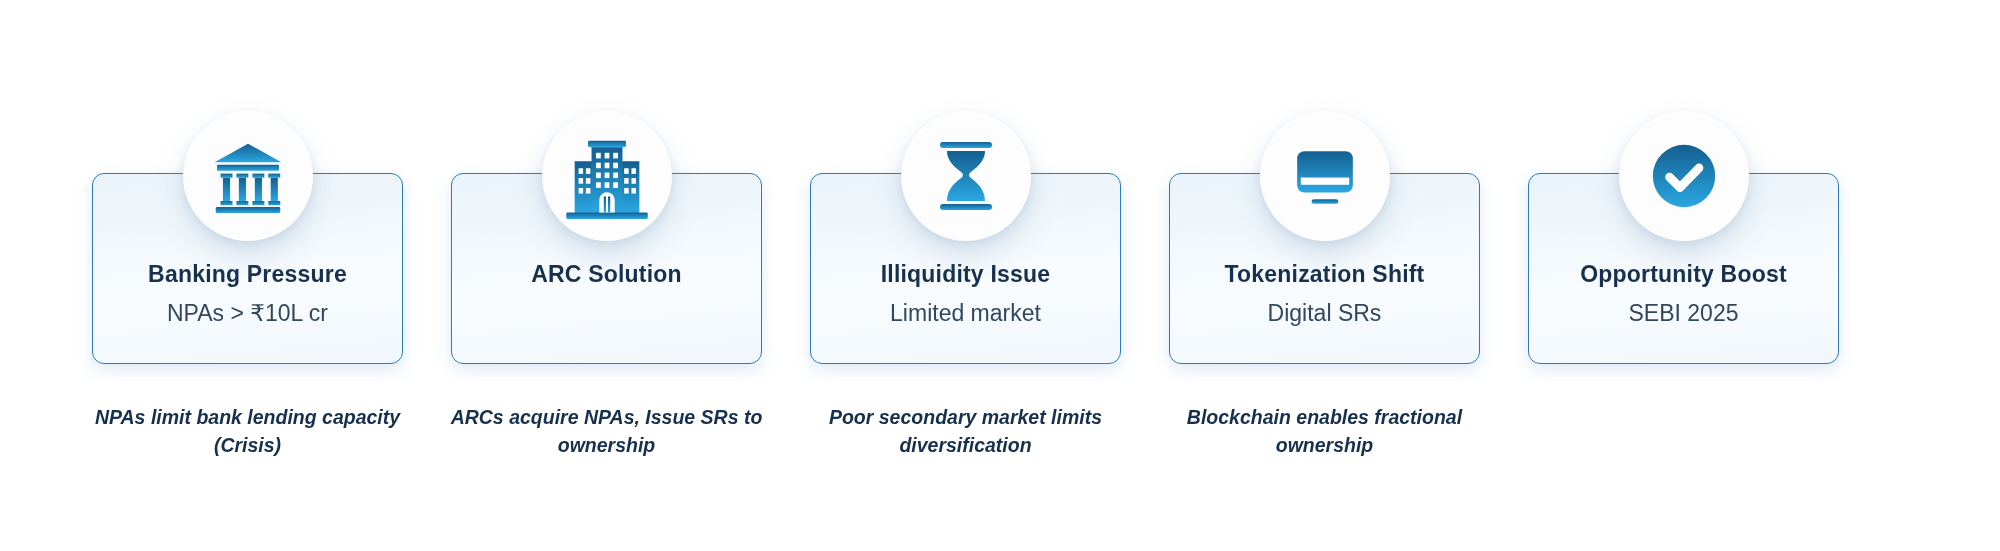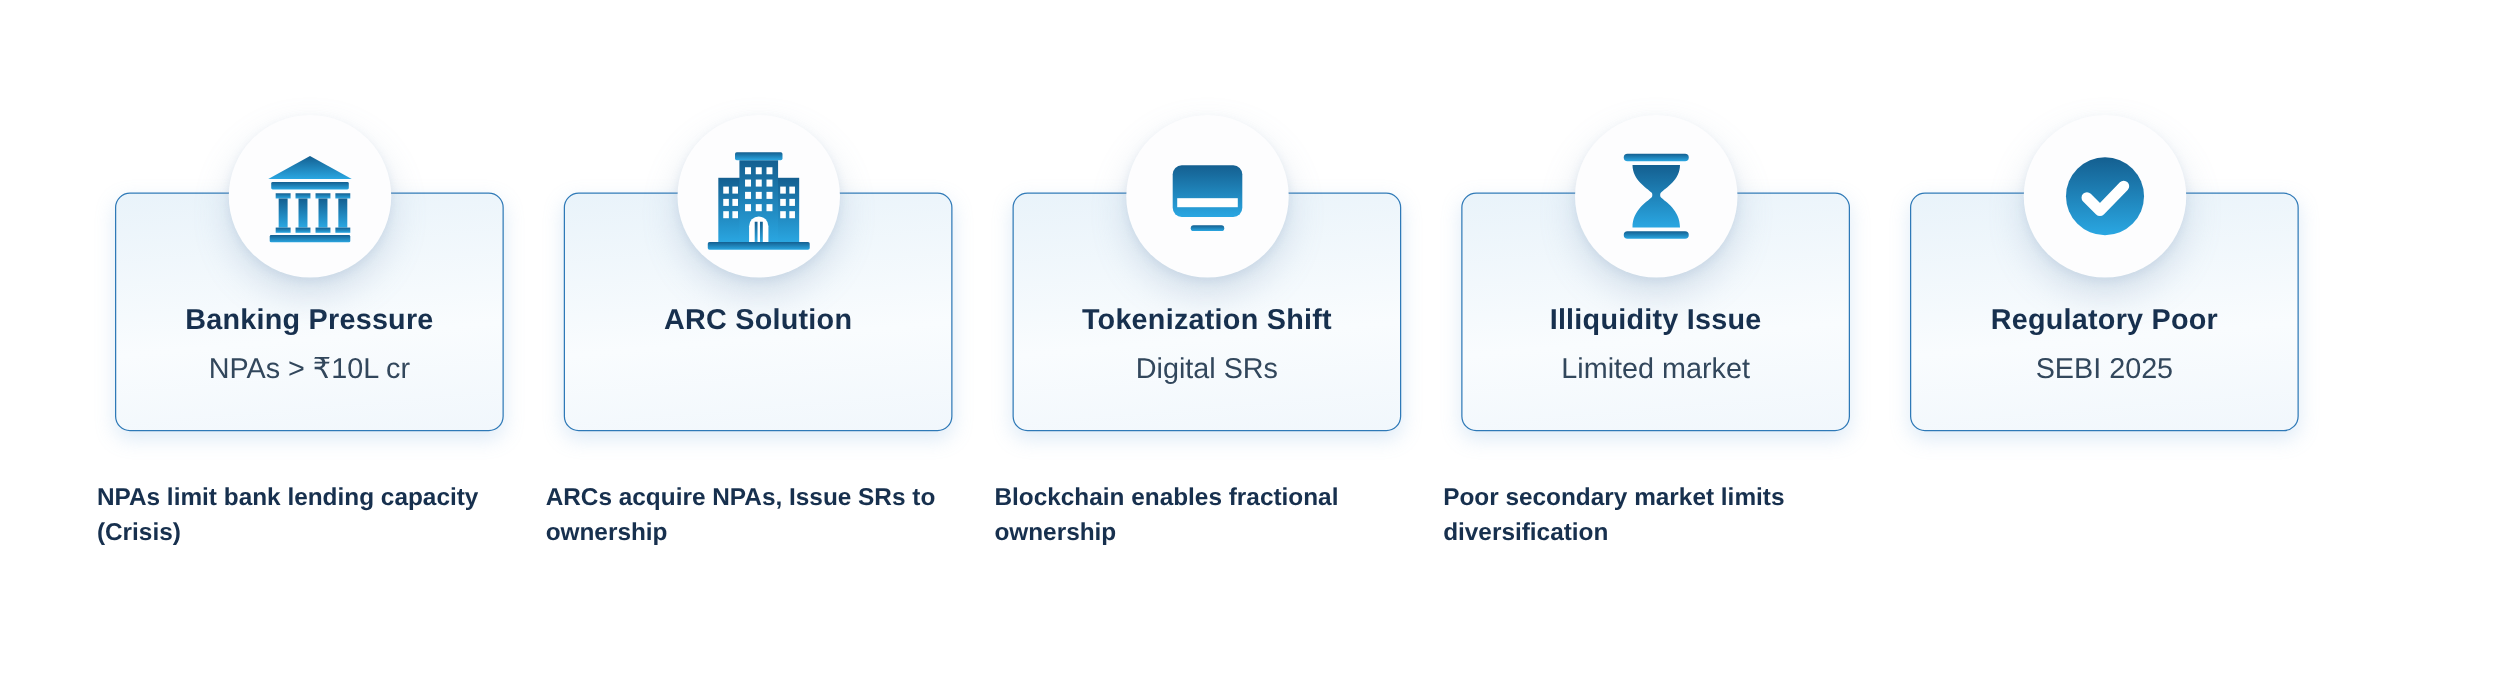--- a/index.html
+++ b/index.html
@@ -1,21 +1,21 @@
 <!DOCTYPE html>
 <html><head>
 <meta charset="utf-8">
 <style>
   html,body{margin:0;padding:0;background:#ffffff;}
   .canvas{
     position:relative;width:2000px;height:551px;background:#ffffff;overflow:hidden;
     font-family:"Liberation Sans","DejaVu Sans",sans-serif;
   }
   .row{
-    position:absolute;left:92px;top:92px;width:1747px;
+    position:absolute;left:92px;top:111px;width:1747px;
     display:flex;justify-content:space-between;
   }
   .col{
     width:311px;display:flex;flex-direction:column;align-items:center;
   }
   .icon-badge{
     width:130px;height:130px;border-radius:50%;
     background:#fdfdfe;
     box-shadow:0 14px 28px rgba(140,165,195,.30),0 3px 8px rgba(140,165,195,.18);
     display:flex;align-items:center;justify-content:center;
@@ -30,21 +30,21 @@
   }
   .card-title{
     font-size:23px;font-weight:bold;color:#17304e;line-height:28px;letter-spacing:.2px;
   }
   .card-subtitle{
     margin-top:13px;font-size:23px;color:#32475c;line-height:24px;
   }
   .card-description{
     margin-top:40px;width:340px;
     font-size:19.5px;font-weight:bold;color:#17304e;
-    line-height:27.5px;text-align:left;
+    line-height:27.5px;text-align:center;font-style:italic;
   }
   svg{display:block;}
 </style>
 </head>
 <body>
 
 <div class="canvas">
   <div class="row">
 
     <div class="col">
@@ -137,43 +137,20 @@
       </div>
       <div class="card">
         <div class="card-title">ARC Solution</div>
       </div>
       <div class="card-description">ARCs acquire NPAs, Issue SRs to ownership</div>
     </div>
 
     <div class="col">
       <div class="icon-badge">
         <span>
-          <svg width="66" height="62" viewBox="0 0 64 60">
-            <defs>
-              <linearGradient id="g4" x1="0" y1="0" x2="0" y2="1">
-                <stop offset="0" stop-color="#145f90"></stop>
-                  <stop offset="1" stop-color="#2aa7e2"></stop>
-              </linearGradient>
-            </defs>
-            <rect x="5" y="6" width="54" height="40" rx="7" fill="url(#g4)"></rect>
-            <rect x="8.5" y="31.5" width="47" height="7" fill="#ffffff"></rect>
-            <rect x="19" y="52.5" width="26" height="4.5" rx="2.25" fill="url(#g4)"></rect>
-          </svg>
-        </span>
-      </div>
-      <div class="card">
-        <div class="card-title">Tokenization Shift</div>
-        <div class="card-subtitle">Digital SRs</div>
-      </div>
-      <div class="card-description">Blockchain enables fractional ownership</div>
-    </div>
-
-    <div class="col">
-      <div class="icon-badge">
-        <span>
           <svg width="64" height="76" viewBox="0 0 64 76">
             <defs>
               <linearGradient id="g3" x1="0" y1="0" x2="0" y2="1">
                 <stop offset="0" stop-color="#145f90"></stop>
                   <stop offset="1" stop-color="#2aa7e2"></stop>
               </linearGradient>
             </defs>
             <g fill="url(#g3)">
               <rect x="6" y="4" width="52" height="6" rx="3"></rect>
               <rect x="6" y="66" width="52" height="6" rx="3"></rect>
@@ -185,32 +162,55 @@
       <div class="card">
         <div class="card-title">Illiquidity Issue</div>
         <div class="card-subtitle">Limited market</div>
       </div>
       <div class="card-description">Poor secondary market limits diversification</div>
     </div>
 
     <div class="col">
       <div class="icon-badge">
         <span>
+          <svg width="66" height="62" viewBox="0 0 64 60">
+            <defs>
+              <linearGradient id="g4" x1="0" y1="0" x2="0" y2="1">
+                <stop offset="0" stop-color="#145f90"></stop>
+                  <stop offset="1" stop-color="#2aa7e2"></stop>
+              </linearGradient>
+            </defs>
+            <rect x="5" y="6" width="54" height="40" rx="7" fill="url(#g4)"></rect>
+            <rect x="8.5" y="31.5" width="47" height="7" fill="#ffffff"></rect>
+            <rect x="19" y="52.5" width="26" height="4.5" rx="2.25" fill="url(#g4)"></rect>
+          </svg>
+        </span>
+      </div>
+      <div class="card">
+        <div class="card-title">Tokenization Shift</div>
+        <div class="card-subtitle">Digital SRs</div>
+      </div>
+      <div class="card-description">Blockchain enables fractional ownership</div>
+    </div>
+
+    <div class="col">
+      <div class="icon-badge">
+        <span>
           <svg width="74" height="74" viewBox="0 0 64 64">
             <defs>
               <linearGradient id="g5" x1="0" y1="0" x2="0" y2="1">
                 <stop offset="0" stop-color="#145f90"></stop>
                   <stop offset="1" stop-color="#2aa7e2"></stop>
               </linearGradient>
             </defs>
             <circle cx="32" cy="32" r="27" fill="url(#g5)"></circle>
             <path d="M19.5 33 L28.5 42 L45 25" fill="none" stroke="#ffffff" stroke-width="7.5" stroke-linecap="round" stroke-linejoin="round"></path>
           </svg>
         </span>
       </div>
       <div class="card">
-        <div class="card-title">Regulatory Poor</div>
+        <div class="card-title">Opportunity Boost</div>
         <div class="card-subtitle">SEBI 2025</div>
       </div>
     </div>
 
   </div>
 </div>
 
 </body></html>

